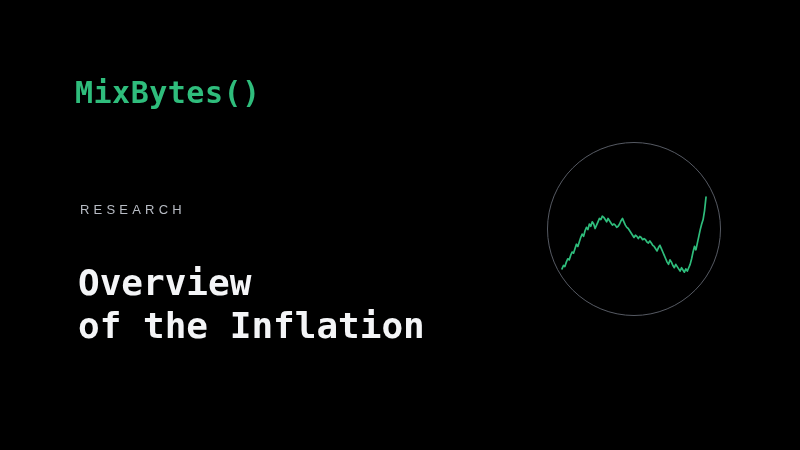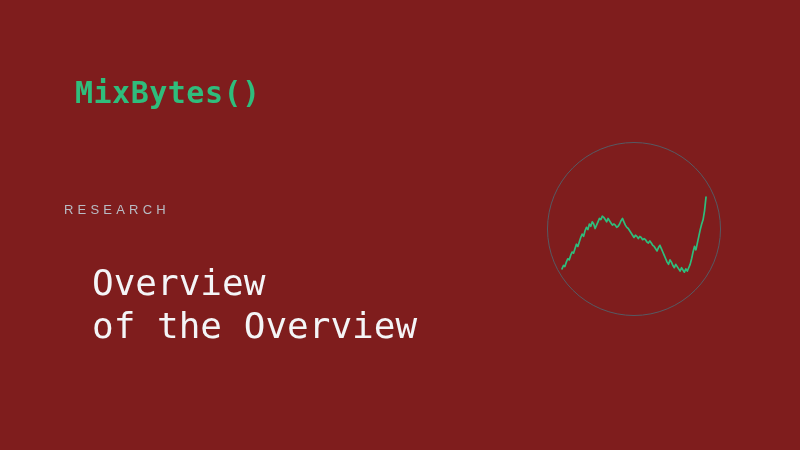--- a/index.html
+++ b/index.html
@@ -12,61 +12,61 @@
     height: 450px;
     overflow: hidden;
     background: #26282e;
     font-family: "Liberation Sans", sans-serif;
   }
 
   .cover {
     position: relative;
     width: 800px;
     height: 450px;
-    background: #7f1d1d;
+    background: #000000;
     box-sizing: border-box;
   }
 
   
   .brand {
     position: absolute;
     left: 75px;
     top: 78px;
     font-family: "DejaVu Sans Mono", "Liberation Mono", monospace;
     font-size: 30px;
     font-weight: bold;
     letter-spacing: 0.5px;
     color: #2fbd7c;
     line-height: 1;
     white-space: nowrap;
   }
 
   
   .eyebrow {
     position: absolute;
-    left: 64px;
+    left: 80px;
     top: 203px;
     font-family: "Liberation Sans", sans-serif;
     font-size: 13px;
     font-weight: 400;
     letter-spacing: 4.2px;
     color: #b8bcc4;
     line-height: 1;
     white-space: nowrap;
   }
 
   
   .title {
     position: absolute;
-    left: 92px;
+    left: 78px;
     top: 237px;
     width: 430px;
     font-family: "DejaVu Sans Mono", "Liberation Mono", monospace;
     font-size: 36px;
-    font-weight: 400;
+    font-weight: 700;
     letter-spacing: 0px;
     line-height: 43px;
     color: #f4f5f7;
   }
   .title-line {
     display: block;
     white-space: nowrap;
   }
 
   
@@ -100,21 +100,21 @@
 <body>
 
 <div class="cover">
 
   <div class="brand">MixBytes()</div>
 
   <div class="eyebrow">RESEARCH</div>
 
   <h1 class="title">
     <span class="title-line">Overview</span>
-    <span class="title-line">of the Overview</span>
+    <span class="title-line">of the Inflation</span>
   </h1>
 
   <div class="medallion">
     <svg viewBox="0 0 176 176" xmlns="http://www.w3.org/2000/svg">
       <circle class="medallion-ring" cx="88" cy="88" r="86.5"></circle>
       <polyline class="spark-path" id="spark-line" points="16.00,127.84 17.44,124.48 18.88,125.60 20.32,121.12 21.76,117.76 23.20,118.88 24.64,114.40 26.08,111.04 27.52,112.16 28.96,107.68 30.40,103.20 31.84,105.44 33.28,100.96 34.72,96.48 36.16,93.12 37.60,95.36 39.04,89.76 40.48,86.40 41.92,88.64 43.36,83.04 44.80,85.28 46.24,80.80 47.68,83.04 49.12,87.52 50.56,84.16 52.00,80.80 53.44,77.44 54.88,78.56 56.32,75.20 57.76,76.32 59.20,78.56 60.64,80.80 62.08,77.44 63.52,79.68 64.96,81.92 66.40,84.16 67.84,83.04 69.28,84.16 70.72,86.40 72.16,85.28 73.60,83.04 75.04,79.68 76.48,77.44 77.92,80.80 79.36,84.16 80.80,86.40 82.24,87.52 83.68,89.76 85.12,92.00 86.56,94.24 88.00,96.48 89.44,94.24 90.88,95.36 92.32,97.60 93.76,95.36 95.20,96.48 96.64,98.72 98.08,97.60 99.52,98.72 100.96,100.96 102.40,102.08 103.84,99.84 105.28,102.08 106.72,104.32 108.16,105.44 109.60,107.68 111.04,109.92 112.48,106.56 113.92,104.32 115.36,107.68 116.80,111.04 118.24,114.40 119.68,117.76 121.12,121.12 122.56,123.36 124.00,118.88 125.44,121.12 126.88,124.48 128.32,126.72 129.76,123.36 131.20,125.60 132.64,127.84 134.08,130.08 135.52,126.72 136.96,128.96 138.40,131.20 139.84,127.84 141.28,130.08 142.72,126.72 144.16,123.36 145.60,117.76 147.04,111.04 148.48,105.44 149.92,108.80 151.36,102.08 152.80,95.36 154.24,88.64 155.68,83.04 157.12,78.56 158.56,69.60 160.00,56.16" stroke="#2fbd7c"></polyline>
     </svg>
   </div>
 
 </div>

